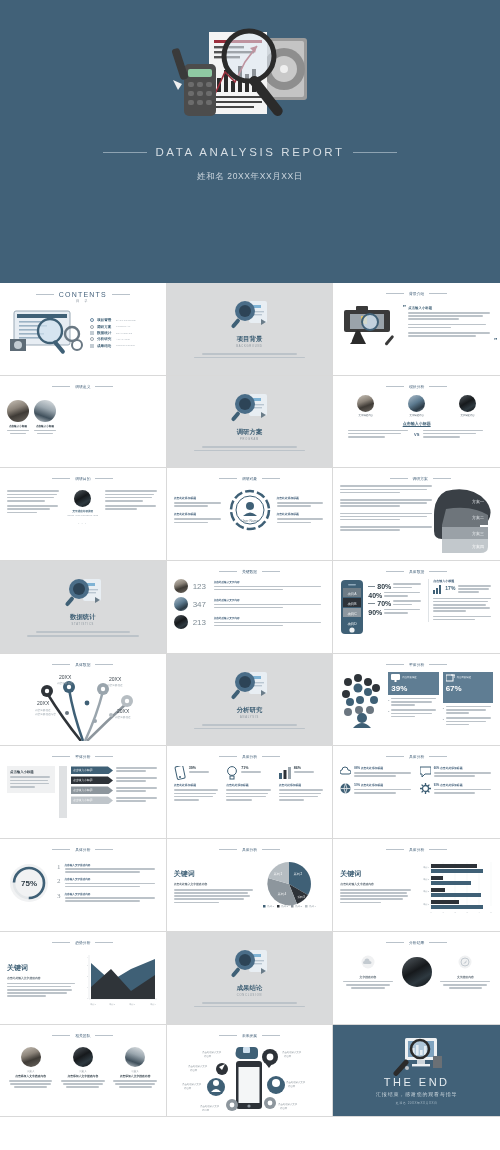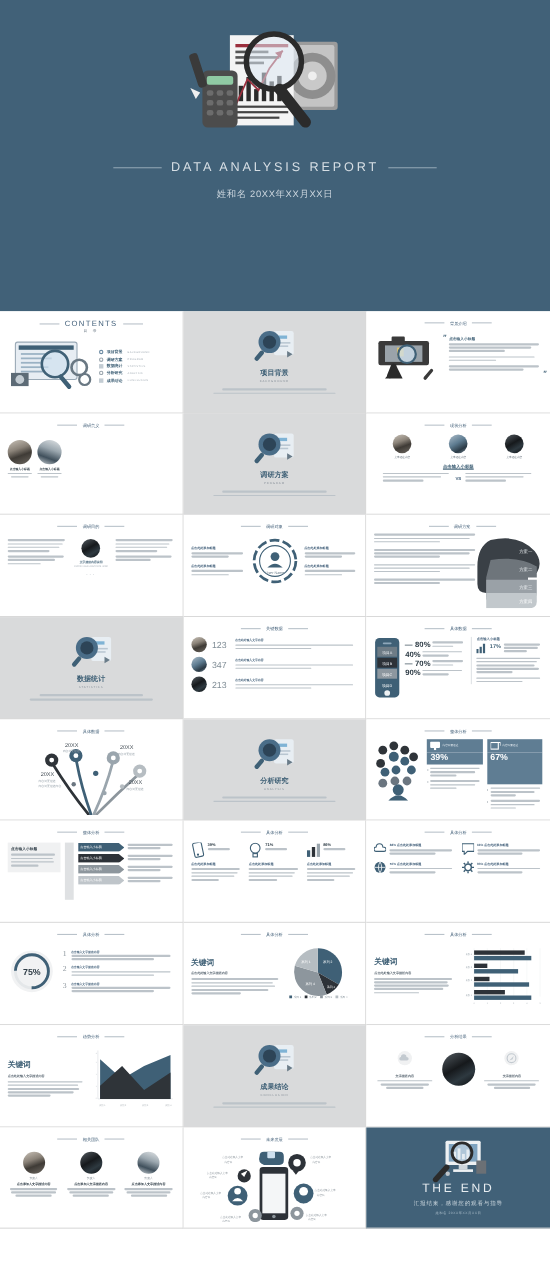--- a/index.html
+++ b/index.html
@@ -677,21 +677,21 @@
               </div>
             </div>
             <div style="flex:1">
               <div style="display:flex;align-items:center;gap:2px;background:#5f7d93;padding:2px 3px">
                 <svg width="9" height="8" viewBox="0 0 9 8">
                     <rect x="0" y="1" width="7" height="6" fill="none" stroke="#fff" stroke-width="1"></rect>
                     <path d="M5 1 L9 1 L9 4" stroke="#fff" stroke-width="1" fill="none"></path>
                   </svg>
                 <span style="font-size:2.4px;color:#e6edf2">内容简要描述</span>
               </div>
-              <div style="background:#5f7d93;color:#fff;font-size:8px;font-weight:bold;padding:0 3px 20px">67%</div>
+              <div style="background:#5f7d93;color:#fff;font-size:8px;font-weight:bold;padding:0 3px 10px">67%</div>
               <div style="padding-top:3px">
                 <div style="display:flex;gap:2px">
                     <span style="font-size:3px;color:#7f8c95">▪</span>
                     <span style="flex:1">
                       <span class="tl" style="display:block;width:95%"></span>
                       <span class="tl" style="display:block;width:85%"></span>
                       <span class="tl" style="display:block;width:50%"></span>
                     </span>
                   </div>
                 <div style="display:flex;gap:2px;margin-top:2px">

